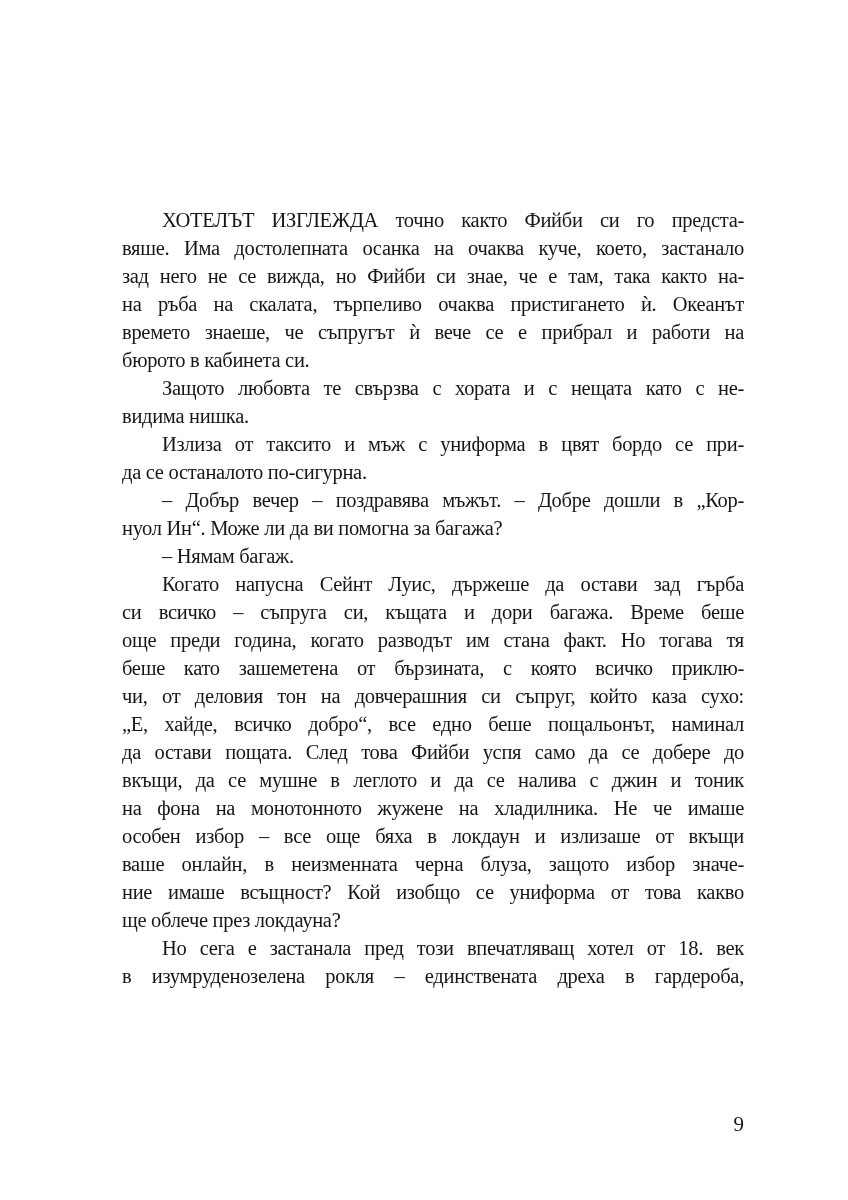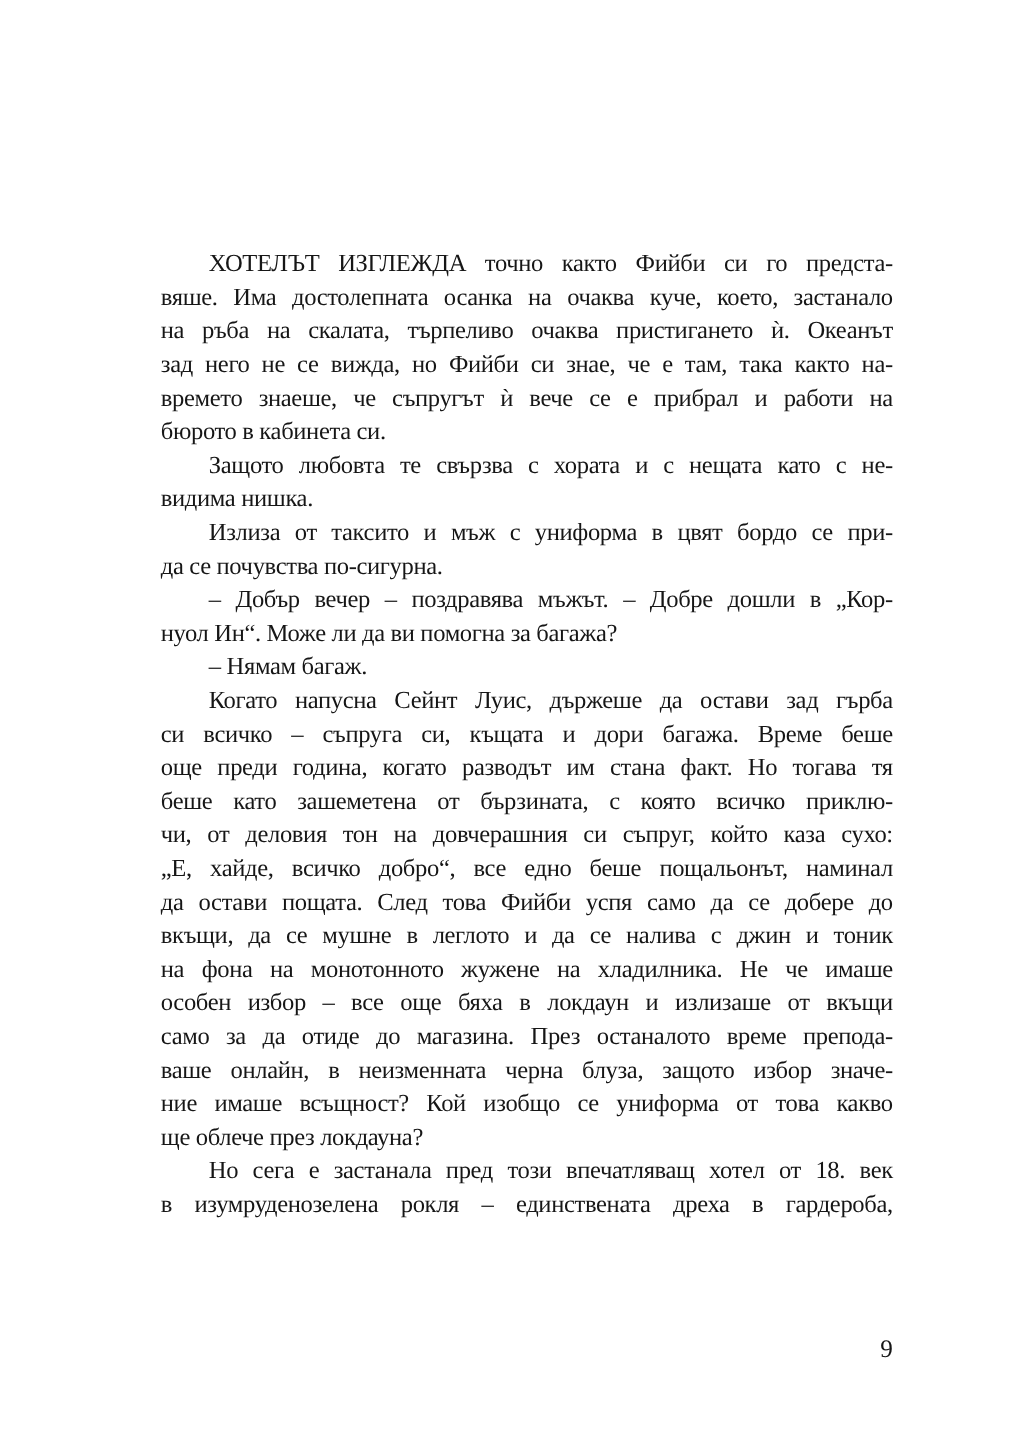--- a/index.html
+++ b/index.html
@@ -25,21 +25,20 @@
     line-height: 28px;
     letter-spacing: -0.3px;
   }
   .paragraph {
     margin: 0;
     padding: 0;
   }
   .line {
     text-align: justify;
     text-align-last: justify;
-    margin-left: 12px;
   }
   .line.indent {
     text-indent: 40px;
   }
   .line.last {
     text-align-last: left;
   }
   .page-number {
     position: absolute;
     left: 122px;
@@ -51,52 +50,51 @@
   }
 </style>
 </head>
 <body>
 
 <div class="book-page">
   <div class="text-block">
       <div class="paragraph">
         <div class="line indent">ХОТЕЛЪТ ИЗГЛЕЖДА точно както Фийби си го предста-</div>
         <div class="line">вяше. Има достолепната осанка на очаква куче, което, застанало</div>
+        <div class="line">зад него не се вижда, но Фийби си знае, че е там, така както на-</div>
         <div class="line">на ръба на скалата, търпеливо очаква пристигането ѝ. Океанът</div>
-        <div class="line">зад него не се вижда, но Фийби си знае, че е там, така както на-</div>
         <div class="line">времето знаеше, че съпругът ѝ вече се е прибрал и работи на</div>
         <div class="line last">бюрото в кабинета си.</div>
       </div>
       <div class="paragraph">
         <div class="line indent">Защото любовта те свързва с хората и с нещата като с не-</div>
         <div class="line last">видима нишка.</div>
       </div>
       <div class="paragraph">
         <div class="line indent">Излиза от таксито и мъж с униформа в цвят бордо се при-</div>
-        <div class="line last">да се почувства по-сигурна.</div>
+        <div class="line last">да се останалото по-сигурна.</div>
       </div>
       <div class="paragraph">
         <div class="line indent">– Добър вечер – поздравява мъжът. – Добре дошли в „Кор-</div>
         <div class="line last">нуол Ин“. Може ли да ви помогна за багажа?</div>
       </div>
       <div class="paragraph">
         <div class="line indent last">– Нямам багаж.</div>
       </div>
       <div class="paragraph">
         <div class="line indent">Когато напусна Сейнт Луис, държеше да остави зад гърба</div>
         <div class="line">си всичко – съпруга си, къщата и дори багажа. Време беше</div>
         <div class="line">още преди година, когато разводът им стана факт. Но тогава тя</div>
         <div class="line">беше като зашеметена от бързината, с която всичко приклю-</div>
         <div class="line">чи, от деловия тон на довчерашния си съпруг, който каза сухо:</div>
         <div class="line">„Е, хайде, всичко добро“, все едно беше пощальонът, наминал</div>
         <div class="line">да остави пощата. След това Фийби успя само да се добере до</div>
         <div class="line">вкъщи, да се мушне в леглото и да се налива с джин и тоник</div>
         <div class="line">на фона на монотонното жужене на хладилника. Не че имаше</div>
         <div class="line">особен избор – все още бяха в локдаун и излизаше от вкъщи</div>
-        <div class="line">само за да отиде до магазина. През останалото време препода-</div>
         <div class="line">ваше онлайн, в неизменната черна блуза, защото избор значе-</div>
         <div class="line">ние имаше всъщност? Кой изобщо се униформа от това какво</div>
         <div class="line last">ще облече през локдауна?</div>
       </div>
       <div class="paragraph">
         <div class="line indent">Но сега е застанала пред този впечатляващ хотел от 18. век</div>
         <div class="line">в изумруденозелена рокля – единствената дреха в гардероба,</div>
       </div>
     </div>
   <div class="page-number">9</div>

